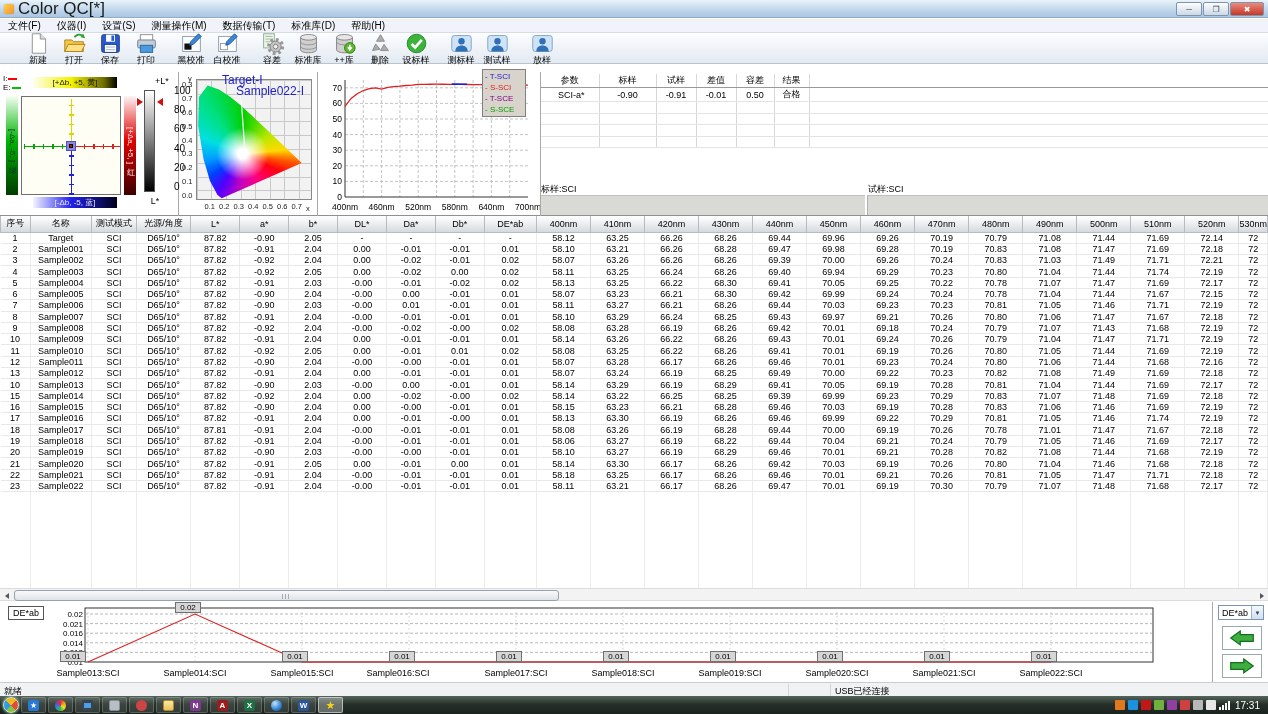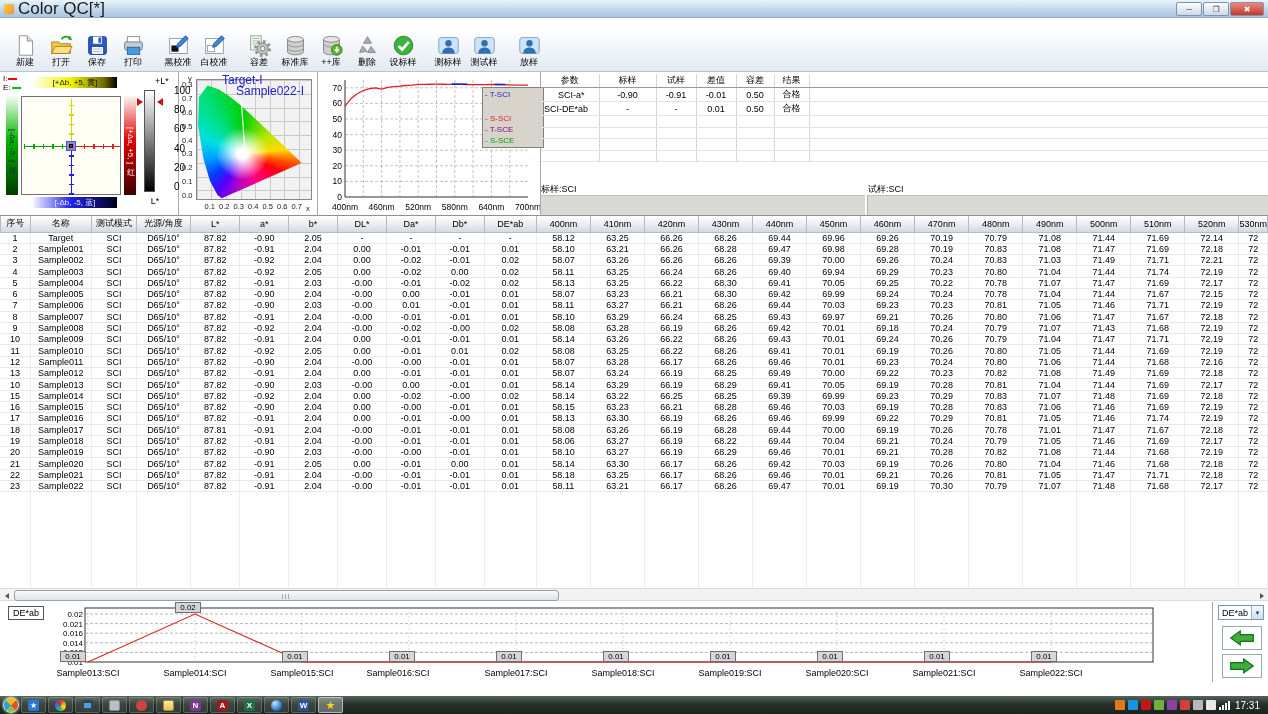--- a/index.html
+++ b/index.html
@@ -9,21 +9,21 @@
 #titlebar{position:absolute;left:0;top:0;width:1268px;height:18px;background:linear-gradient(#eaf3fb,#c2d8ec 55%,#aac6e0);border-bottom:1px solid #8fadc9;display:flex;align-items:center;padding-left:4px}
 #app-icon{width:10px;height:10px;background:linear-gradient(135deg,#ffd24a,#f09030);border-radius:2px;margin-right:4px;box-shadow:0 0 1px #886}
 #title-text{font-size:17px;color:#1b1b1b}
 #winbtns{position:absolute;right:4px;top:2px;display:flex}
 .winbtn{width:26px;height:14px;margin-left:1px;border:1px solid #7d94ab;border-radius:2px;background:linear-gradient(#fdfdfd,#cdd9e6);display:flex;align-items:center;justify-content:center;font-size:8px;color:#345}
 .winbtn.close{background:linear-gradient(#e98b7d,#c6382a);color:#fff;width:34px}
 
 #menubar{position:absolute;left:0;top:19px;width:1268px;height:14px;background:#f0f4fa;border-bottom:1px solid #d4dce6;display:flex;align-items:center}
 .menu-item{padding:0 8px;font-size:10px;height:14px;line-height:14px}
 
-#toolbar{position:absolute;left:0;top:34px;width:1268px;height:38px;background:linear-gradient(#fbfcfe,#e2eaf2);border-bottom:1px solid #b9c4cf;display:flex;align-items:flex-start;padding-left:7px}
+#toolbar{position:absolute;left:0;top:34px;width:1268px;height:30px;background:linear-gradient(#fbfcfe,#e2eaf2);border-bottom:1px solid #b9c4cf;display:flex;align-items:center;padding-left:20px}
 .tbtn{width:36px;display:flex;flex-direction:column;align-items:center;justify-content:center;border-radius:3px}
 .tbtn .ticon{width:23px;height:23px}
 .tbtn .ticon svg{width:23px;height:23px}
 .tbtn .tlabel{font-size:9px;line-height:10px;white-space:nowrap}
 .tsep{width:1px;background:#aab4be;margin:3px 4px;box-shadow:1px 0 0 #fff}
 
 #panels{position:absolute;left:0;top:72px;width:1268px;height:144px;background:#fff;border-bottom:1px solid #909090}
 .vdiv{position:absolute;top:72px;height:144px;width:1px;background:#a8a8a8}
 
 #ab-legend{position:absolute;left:3px;top:74px;line-height:9px;font-size:8px}
@@ -56,21 +56,21 @@
 .lstar-mark{position:absolute;width:0;height:0;border-top:4px solid transparent;border-bottom:4px solid transparent}
 #lmark-l{left:137px;border-left:6px solid #d01010}
 #lmark-r{left:157px;border-right:6px solid #d01010}
 
 #cie-plot{position:absolute;left:196px;top:79px;width:116px;height:121px;background:#f2f2f2;border:1px solid #888;background-image:repeating-linear-gradient(to right,#c9c9c9 0 1px,transparent 1px 14.5px),repeating-linear-gradient(to bottom,#c9c9c9 0 1px,transparent 1px 13.8px)}
 #horseshoe{position:absolute;left:0;top:0;width:100%;height:100%;background:radial-gradient(circle 26px at 40% 62%,rgba(255,255,255,1) 5px,rgba(255,255,255,0) 26px),conic-gradient(from 0deg at 40% 62%,#00d000 0deg,#b8e800 55deg,#ffd800 85deg,#ff5000 100deg,#ff0010 115deg,#ff0080 150deg,#c000c0 185deg,#5000ff 212deg,#0040ff 235deg,#00a0ff 262deg,#00e0e0 292deg,#00e080 325deg,#00d000 360deg);clip-path:polygon(21.7% 99.4%,18% 96.6%,11.4% 84.8%,5.7% 66.3%,1% 38.5%,1.7% 14.3%,9.3% 4.7%,19.3% 7.9%,28.7% 13.8%,37.7% 20.9%,46.6% 28.6%,55.5% 36.6%,64.1% 44.3%,71.9% 51.5%,78.4% 57.4%,83.2% 61.8%,86.4% 64.8%,91.8% 69.7%)}
 .cie-lbl{position:absolute;font-size:12px;color:#2222c8;white-space:nowrap}
 .cie-tick{position:absolute;font-size:7.5px;color:#222}
 
 .chart-svg{position:absolute}
-.leg-box{position:absolute;left:482px;top:87px;width:62px;background:#d8d4cc;border:1px solid #808080;padding:1px 2px}
+.leg-box{position:absolute;left:482px;top:69px;width:44px;background:#d8d4cc;border:1px solid #808080;padding:1px 2px}
 .leg-row{font-size:8px;line-height:11px;white-space:nowrap}
 
 #param-wrap{position:absolute;left:541px;top:74px;width:727px;height:108px}
 #param-table{width:100%;border-collapse:collapse;table-layout:fixed}
 #param-table td,#param-table th{font-weight:normal;font-size:9px;height:11.5px;text-align:center;border-bottom:1px solid #e4e4e4;overflow:hidden;white-space:nowrap}
 #param-table thead th{border-bottom:1px solid #9a9a9a;height:13px}
 #param-table .vb{border-right:1px solid #d8d8d8}
 #param-foot-std{position:absolute;left:541px;top:183px;font-size:9px}
 #param-foot-trial{position:absolute;left:868px;top:183px;font-size:9px}
 #swatch-std{position:absolute;left:541px;top:195px;width:324px;height:20px;background:#d9d9d5;border-top:1px solid #c0c0c0}
@@ -126,20 +126,29 @@
   <div id="titlebar">
     <span id="app-icon"></span>
     <span id="title-text">Color QC[*]</span>
     <span id="winbtns">
       <span class="winbtn">─</span>
       <span class="winbtn">❐</span>
       <span class="winbtn close">✖</span>
     </span>
   </div>
 
+  <div id="menubar">
+      <div class="menu-item">文件(F)</div>
+      <div class="menu-item">仪器(I)</div>
+      <div class="menu-item">设置(S)</div>
+      <div class="menu-item">测量操作(M)</div>
+      <div class="menu-item">数据传输(T)</div>
+      <div class="menu-item">标准库(D)</div>
+      <div class="menu-item">帮助(H)</div>
+    </div>
 
   <div id="toolbar">
       <div class="tbtn">
         <span class="ticon"><svg viewBox="0 0 26 26">
             <path d="M6 2h9l6 6v16H6z" fill="#fff" stroke="#8a8a8a"></path>
             <path d="M15 2v6h6" fill="#dcdcdc" stroke="#8a8a8a"></path>
           </svg></span>
         <span class="tlabel">新建</span>
       </div>
       <div class="tbtn">
@@ -366,21 +375,21 @@
       <text x="101.2" y="138" font-size="8.5" text-anchor="middle">520nm</text>
       <text x="137.8" y="138" font-size="8.5" text-anchor="middle">580nm</text>
       <text x="174.4" y="138" font-size="8.5" text-anchor="middle">640nm</text>
       <text x="211" y="138" font-size="8.5" text-anchor="middle">700nm</text>
       <polyline points="28,34.3484 34.1,26.392399999999995 40.2,21.7748 46.3,18.514399999999995 52.4,16.626800000000003 58.5,15.78439999999999 64.6,17.063600000000008 70.7,15.332000000000008 76.8,14.567599999999985 82.9,14.130800000000008 89,13.491199999999992 95.1,13.179199999999994 101.2,12.4148 107.3,12.336799999999997 113.4,12.258800000000008 119.5,12.212000000000003 125.6,12.258800000000008 131.7,12.336799999999997 137.8,12.336799999999997 143.89999999999998,12.4148 150,12.492800000000003 156.1,12.570799999999991 162.2,12.602000000000004 168.3,12.570799999999991 174.4,12.492800000000003 180.5,12.492800000000003 186.6,12.648800000000008 192.70000000000002,12.882799999999989 198.8,13.038800000000009 204.9,13.116800000000012 211,13.038800000000009 " fill="none" stroke="#e02020" stroke-width="1.3"></polyline>
       <line x1="134.75" y1="12.133999999999986" x2="150" y2="12.227599999999995" stroke="#2020d0" stroke-width="1.6"></line>
       <line x1="177.45" y1="12.492800000000003" x2="188.43" y2="12.570799999999991" stroke="#2020d0" stroke-width="1.6"></line>
     </svg>
   <div class="leg-box" id="spectral-legend">
       <div class="leg-row" style="color: rgb(32, 32, 208);">- T-SCI</div>
-      <div class="leg-row" style="color: rgb(224, 32, 32); margin-top: 13px;">- S-SCI</div>
+      <div class="leg-row" style="color: rgb(224, 32, 32);">- S-SCI</div>
       <div class="leg-row" style="color: rgb(128, 0, 128);">- T-SCE</div>
       <div class="leg-row" style="color: rgb(0, 160, 0);">- S-SCE</div>
     </div>
 
   <div id="param-wrap">
       <table id="param-table">
         <colgroup>
           <col style="width:58px">
           <col style="width:57px">
           <col style="width:40px">
@@ -399,29 +408,20 @@
             <th class="vb">结果</th>
             <th></th>
           </tr>
         </thead>
         <tbody>
           <tr>
             <td class="vb" style="text-align:center;padding-left:3px">SCI-a*</td>
             <td class="vb" style="">-0.90</td>
             <td class="vb" style="">-0.91</td>
             <td class="vb" style="">-0.01</td>
-            <td class="vb" style="">0.50</td>
-            <td class="vb" style="">合格</td>
-            <td></td>
-          </tr>
-          <tr>
-            <td class="vb" style="text-align:left;padding-left:3px">SCI-DE*ab</td>
-            <td class="vb" style="">-</td>
-            <td class="vb" style="">-</td>
-            <td class="vb" style="">0.01</td>
             <td class="vb" style="">0.50</td>
             <td class="vb" style="">合格</td>
             <td></td>
           </tr>
           <tr>
             <td class="vb"></td>
             <td class="vb"></td>
             <td class="vb"></td>
             <td class="vb"></td>
             <td class="vb"></td>
@@ -1461,20 +1461,26 @@
           <polygon points="13,2 2,10 13,18 13,14 28,14 28,6 13,6" fill="#3fae3f" stroke="#11701d" stroke-width="1.4"></polygon>
         </svg>
     </div>
     <div class="nav-btn" style="top:52px">
       <svg viewBox="0 0 30 20">
           <polygon points="17,2 28,10 17,18 17,14 2,14 2,6 17,6" fill="#3fae3f" stroke="#11701d" stroke-width="1.4"></polygon>
         </svg>
     </div>
   </div>
 
+  <div id="statusbar">
+    <span id="status-ready">就绪</span>
+    <span class="status-div" style="left:788px"></span>
+    <span class="status-div" style="left:830px"></span>
+    <span id="status-usb">USB已经连接</span>
+  </div>
 
   <div id="taskbar">
     <div id="start-orb"></div>
     <div id="task-apps" style="display:flex">
         <div class="task-icon">
           <span>
             <span class="ti" style="background:#2878d8">★</span>
           </span>
         </div>
         <div class="task-icon">

